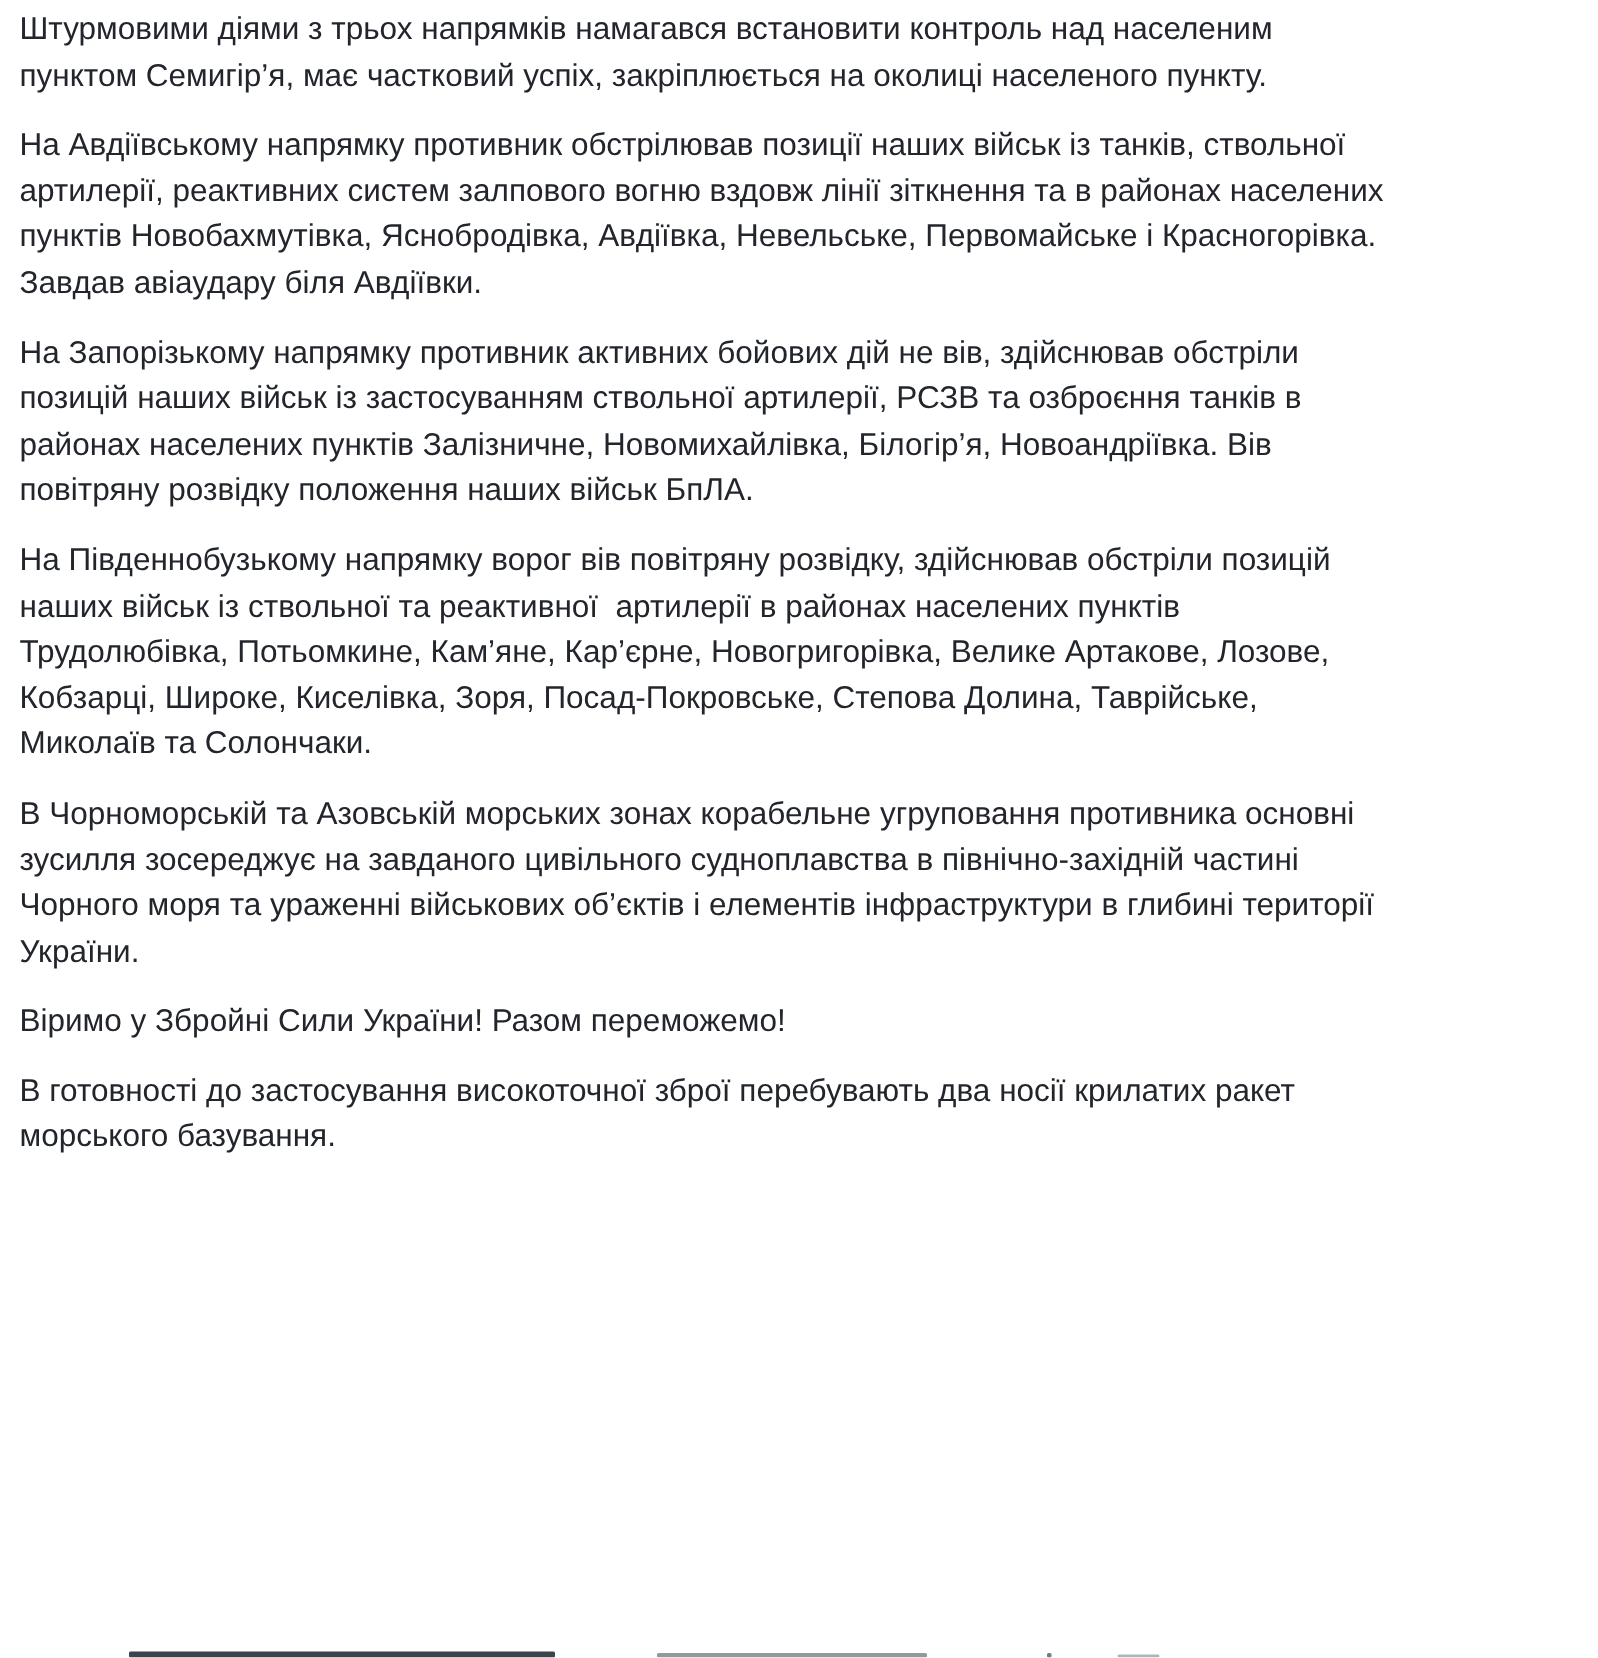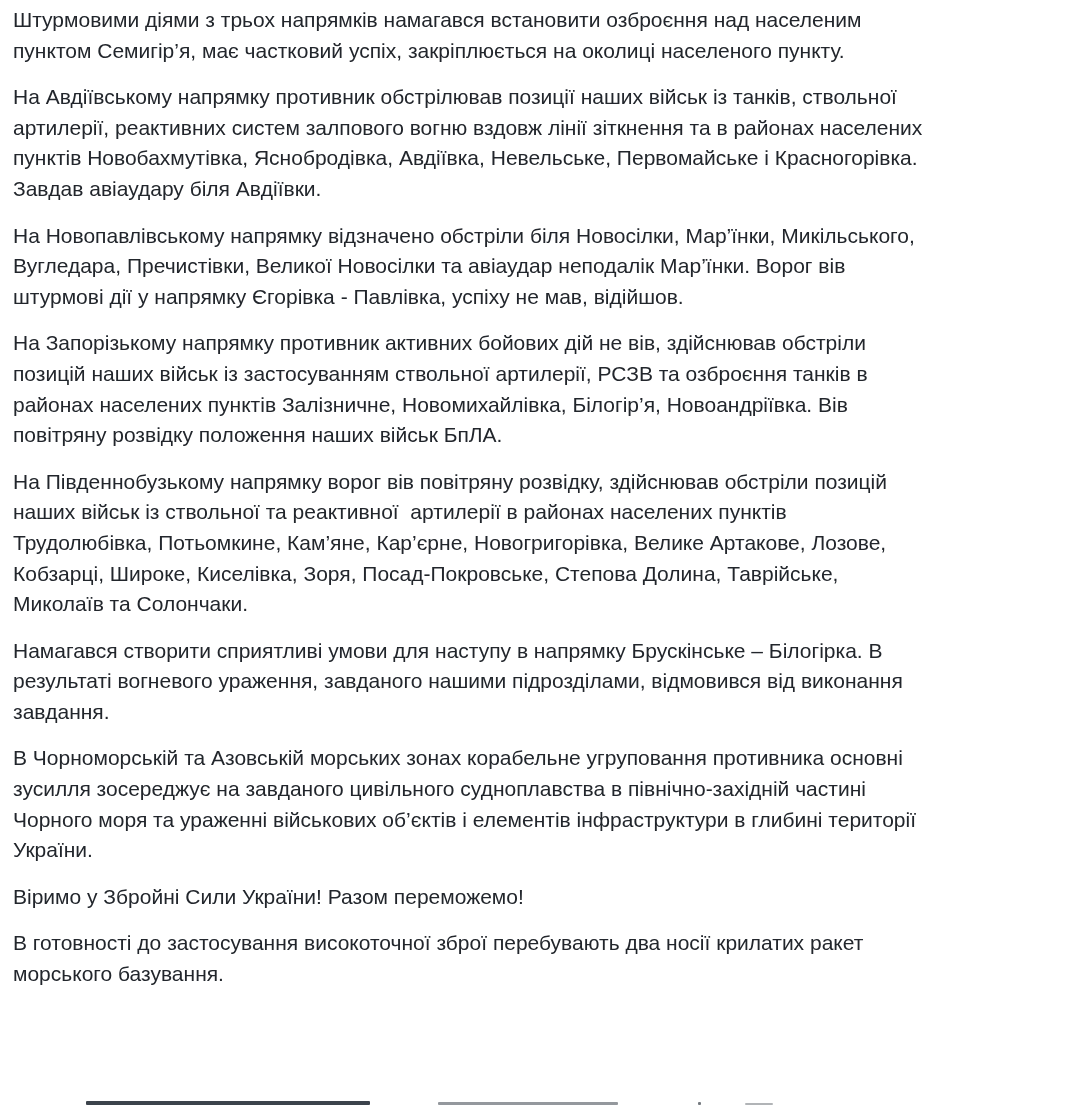--- a/index.html
+++ b/index.html
@@ -39,41 +39,35 @@
   .clip-frag.main  { left: 86px;  top: 1101px; width: 284px; height: 4px; }
   .clip-frag.t1    { left: 438px; top: 1102px; width: 180px; height: 3px; opacity: .55; }
   .clip-frag.t2    { left: 698px; top: 1102px; width: 3px;   height: 3px; opacity: .7; }
   .clip-frag.t3    { left: 745px; top: 1103px; width: 28px;  height: 2px; opacity: .4; }
 </style>
 </head>
 <body>
 
 <main class="article">
 
-<p class="para">Штурмовими діями з трьох напрямків намагався встановити озброєння над населеним
+<p class="para">Штурмовими діями з трьох напрямків намагався встановити контроль над населеним
 пунктом Семигір’я, має частковий успіх, закріплюється на околиці населеного пункту.</p>
     <p class="para">На Авдіївському напрямку противник обстрілював позиції наших військ із танків, ствольної
 артилерії, реактивних систем залпового вогню вздовж лінії зіткнення та в районах населених
 пунктів Новобахмутівка, Яснобродівка, Авдіївка, Невельське, Первомайське і Красногорівка.
 Завдав авіаудару біля Авдіївки.</p>
-    <p class="para">На Новопавлівському напрямку відзначено обстріли біля Новосілки, Мар’їнки, Микільського,
-Вугледара, Пречистівки, Великої Новосілки та авіаудар неподалік Мар’їнки. Ворог вів
-штурмові дії у напрямку Єгорівка - Павлівка, успіху не мав, відійшов.</p>
     <p class="para">На Запорізькому напрямку противник активних бойових дій не вів, здійснював обстріли
 позицій наших військ із застосуванням ствольної артилерії, РСЗВ та озброєння танків в
 районах населених пунктів Залізничне, Новомихайлівка, Білогір’я, Новоандріївка. Вів
 повітряну розвідку положення наших військ БпЛА.</p>
     <p class="para">На Південнобузькому напрямку ворог вів повітряну розвідку, здійснював обстріли позицій
 наших військ із ствольної та реактивної  артилерії в районах населених пунктів
 Трудолюбівка, Потьомкине, Кам’яне, Кар’єрне, Новогригорівка, Велике Артакове, Лозове,
 Кобзарці, Широке, Киселівка, Зоря, Посад-Покровське, Степова Долина, Таврійське,
 Миколаїв та Солончаки.</p>
-    <p class="para">Намагався створити сприятливі умови для наступу в напрямку Брускінське – Білогірка. В
-результаті вогневого ураження, завданого нашими підрозділами, відмовився від виконання
-завдання.</p>
     <p class="para">В Чорноморській та Азовській морських зонах корабельне угруповання противника основні
 зусилля зосереджує на завданого цивільного судноплавства в північно-західній частині
 Чорного моря та ураженні військових об’єктів і елементів інфраструктури в глибині території
 України.</p>
     <p class="para">Віримо у Збройні Сили України! Разом переможемо!</p>
     <p class="para">В готовності до застосування високоточної зброї перебувають два носії крилатих ракет
 морського базування.</p>
   </main>
 
 <div>

